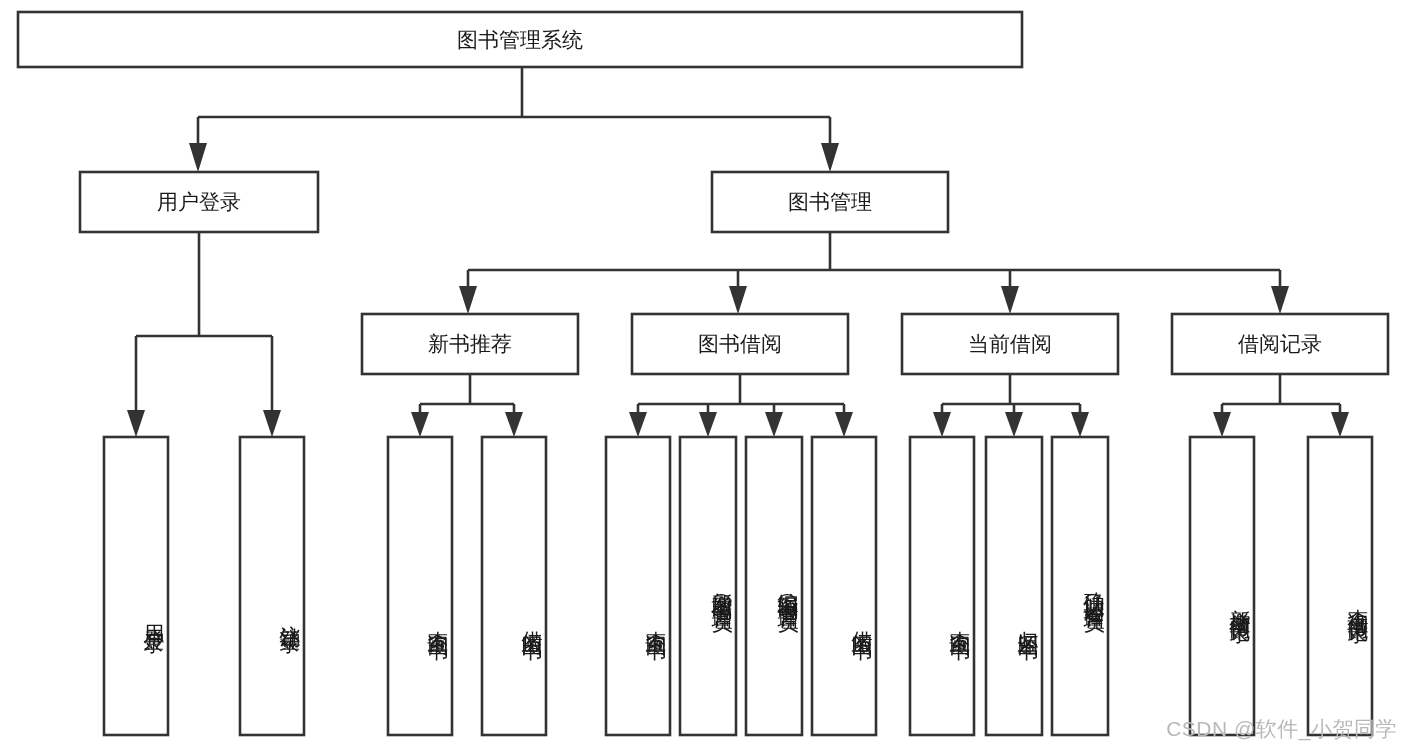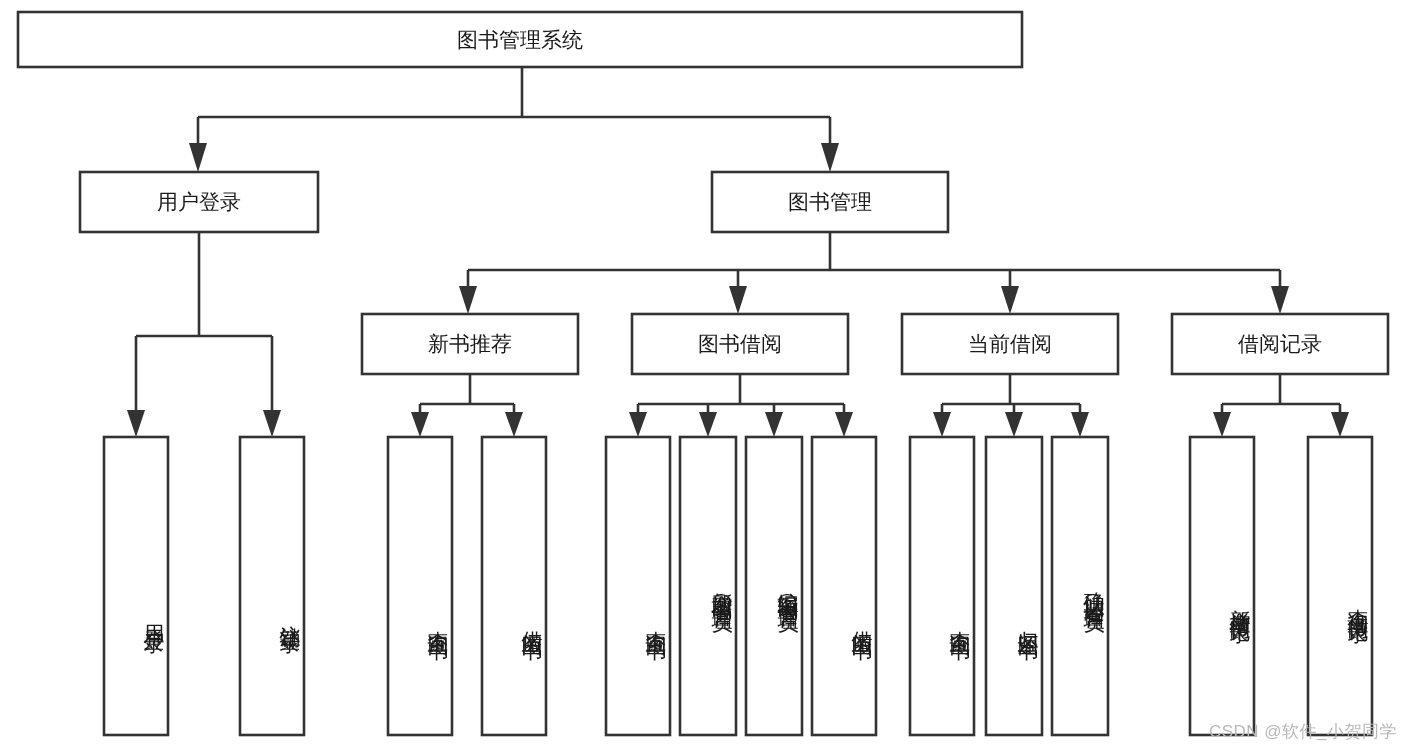--- a/index.html
+++ b/index.html
@@ -61,21 +61,21 @@
     pointer-events: none;
     display: flex;
     align-items: flex-start;
     justify-content: center;
   }
   .watermark {
     position: absolute;
     right: 8px;
     bottom: 4px;
     font-family: "Liberation Sans", "DejaVu Sans", sans-serif;
-    font-size: 17px;
+    font-size: 21px;
     color: #b8b8b8;
     white-space: nowrap;
     letter-spacing: 0.5px;
   }
 </style>
 </head>
 <body>
 
 <div id="diagram-root">
 

